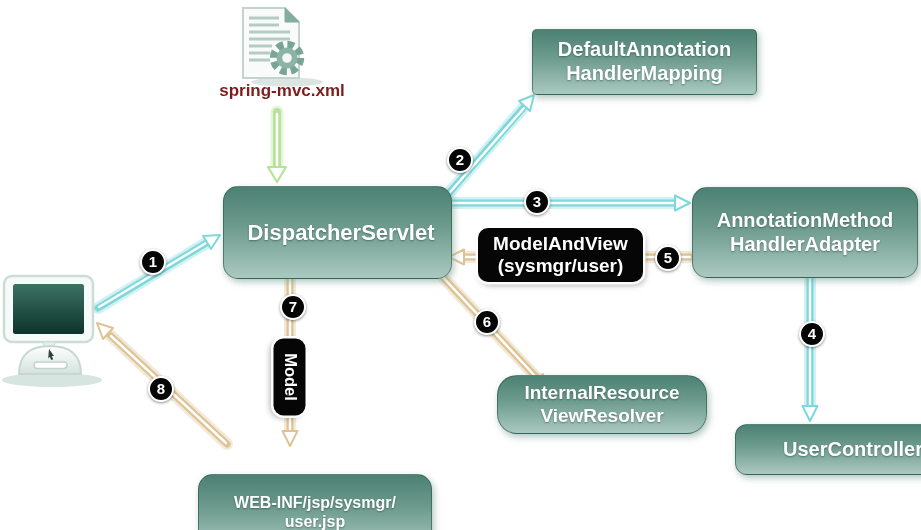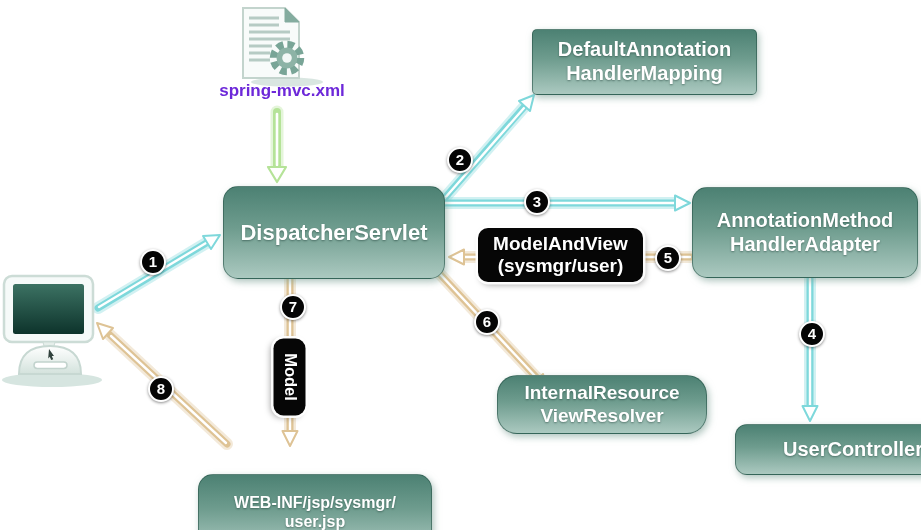--- a/index.html
+++ b/index.html
@@ -23,21 +23,21 @@
     box-shadow:0 0 0 2.5px rgba(255,255,255,.95), 2px 3px 6px rgba(0,0,0,.35);
     text-shadow:0 1px 1px rgba(0,0,0,.6);
   }
   .badge{
     position:absolute;z-index:4;width:26px;height:26px;box-sizing:border-box;
     background:#050505;border:2px solid #fff;border-radius:50%;
     box-shadow:0 1px 3px rgba(0,0,0,.45);
     color:#fff;font-weight:bold;font-size:15px;line-height:22px;text-align:center;
   }
   .icon-label{
-    position:absolute;z-index:3;color:#6d28d9;font-weight:bold;font-size:17px;text-align:center;
+    position:absolute;z-index:3;color:#7f1d1d;font-weight:bold;font-size:17px;text-align:center;
   }
   .icon-wrap{position:absolute;z-index:2;}
 </style>
 </head>
 <body>
 
 <div id="canvas">
 
   <svg id="arrow-layer" viewBox="0 0 921 530" xmlns="http://www.w3.org/2000/svg">
 
@@ -141,21 +141,21 @@
     </defs>
     <ellipse cx="52" cy="110" rx="50" ry="7" fill="#cfe0da" opacity="0.85"></ellipse>
     <rect x="4" y="6" width="89" height="66" rx="8" fill="#f6faf9" stroke="#ccdcd6" stroke-width="2.5"></rect>
     <rect x="13" y="14" width="71" height="50" rx="2.5" fill="url(#screenGrad)"></rect>
     <path d="M43,72 h12 l-2,8 h-8 z" fill="#e5eeea" stroke="#ccdcd6"></path>
     <path d="M19,104 Q19,76 50,76 Q81,76 81,104 Z" fill="url(#domeGrad)" stroke="#c7d8d2" stroke-width="2"></path>
     <rect x="34" y="92" width="33" height="6.5" rx="3.2" fill="#ffffff" stroke="#c2d3cd" stroke-width="1.5"></rect>
     <path d="M49,79 l5,7 l-2.2,0 l1.4,3.2 l-2,.9 l-1.4,-3.3 l-1.6,1.6 z" fill="#30413c"></path>
   </svg>
 
-  <div class="node" style="left:223px;top:186px;width:220px;height:91px;font-size:22px;">
+  <div class="node" style="left:223px;top:186px;width:220px;height:91px;font-size:22px;padding-left:7px;">
     <div class="node-label">DispatcherServlet</div>
   </div>
 
   <div class="node" style="left:532px;top:29px;width:223px;height:64px;font-size:20px;border-radius:5px;">
     <div class="node-label">DefaultAnnotation
 HandlerMapping</div>
   </div>
 
   <div class="node" style="left:692px;top:187px;width:224px;height:89px;font-size:20px;">
     <div class="node-label">AnnotationMethod

